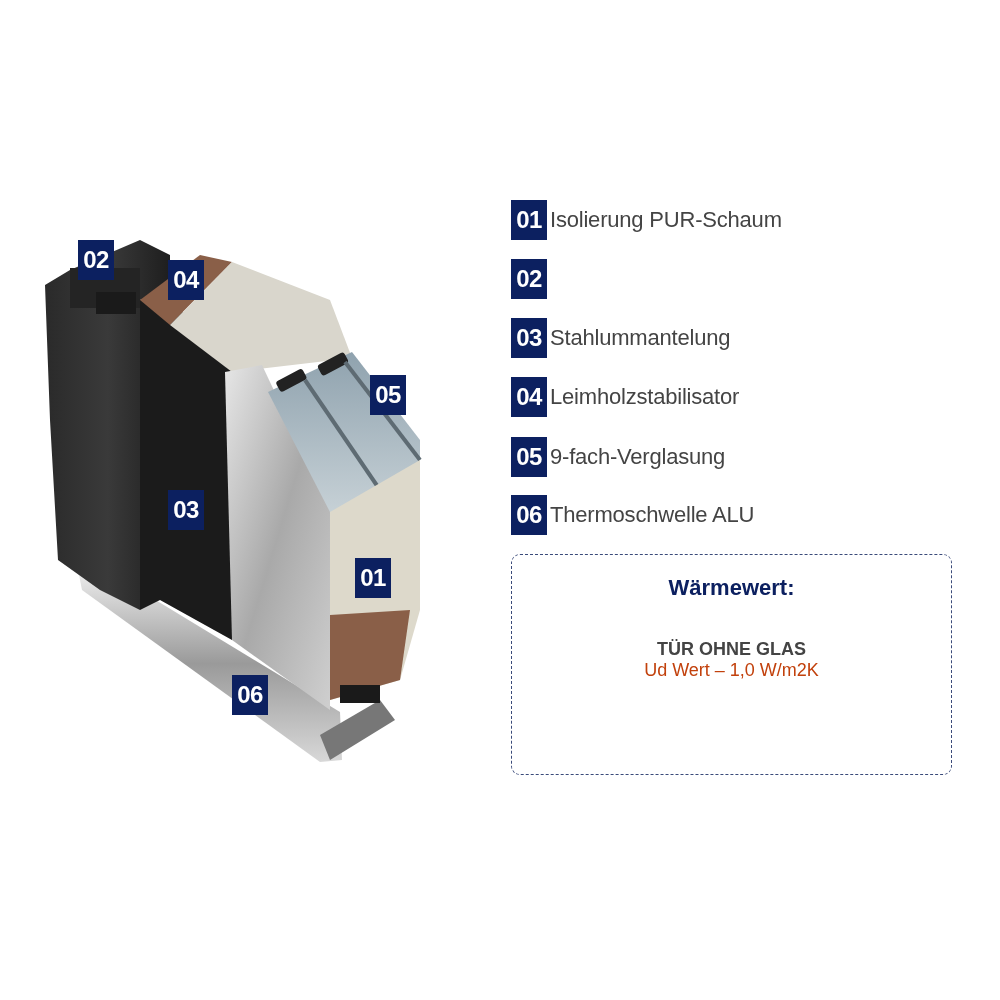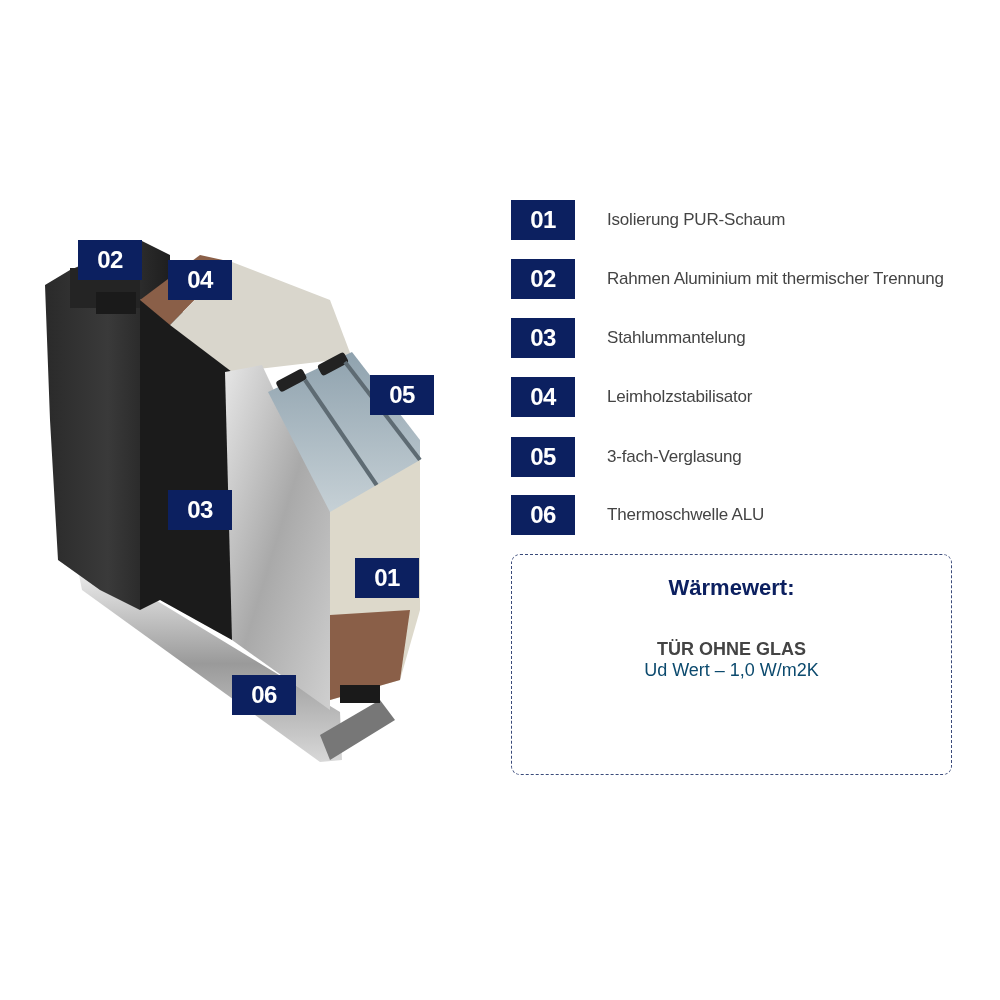--- a/index.html
+++ b/index.html
@@ -1,33 +1,33 @@
 <!DOCTYPE html>
 <html><head>
 <meta charset="utf-8">
 <style>
   html, body { margin: 0; padding: 0; background: #ffffff; }
   body { width: 1000px; height: 1000px; position: relative; overflow: hidden;
          font-family: "Liberation Sans", "DejaVu Sans", sans-serif; }
   .illustration { position: absolute; left: 0; top: 0; width: 500px; height: 1000px; }
   .illustration svg { position: absolute; left: 0; top: 0; }
-  .badge { position: absolute; width: 64px; height: 40px; background: #0c2060; color: #ffffff;
+  .badge { position: absolute; width: 36px; height: 40px; background: #0c2060; color: #ffffff;
            font-weight: bold; font-size: 24px; line-height: 40px; text-align: center;
            letter-spacing: -0.5px; font-family: "Liberation Sans", sans-serif; }
   .legend { position: absolute; left: 511px; top: 200px; width: 460px; }
   .legend-item { position: absolute; left: 0; height: 40px; display: flex; align-items: center; }
   .legend-item .num { position: static; }
-  .legend-item .label { margin-left: 32px; font-size: 17px; color: #444444;
+  .legend-item .label { margin-left: 3px; font-size: 22px; color: #444444;
                         font-family: "Liberation Sans", sans-serif; letter-spacing: -0.2px; }
   .info-box { position: absolute; left: 511px; top: 554px; width: 441px; height: 221px;
               border: 1.5px dashed #3a4a7a; border-radius: 9px; box-sizing: border-box;
               text-align: center; }
   .info-title { margin-top: 20px; font-size: 22px; font-weight: bold; color: #0c2060; }
   .info-heading { font-size: 18px; font-weight: bold; color: #444444; margin-top: 0; }
-  .info-value { font-size: 18px; color: #0c4a6e; }
+  .info-value { font-size: 18px; color: #c2410c; }
   .grp1 { margin-top: 38px; }
   .grp2 { margin-top: 24px; }
 </style>
 </head>
 <body>
 
 <div class="illustration">
   <svg width="500" height="800" viewBox="0 0 500 800">
     <defs>
       <linearGradient id="steel" x1="0" y1="0" x2="1" y2="1">
@@ -84,33 +84,32 @@
   <div class="badge" style="left:232px;top:675px">06</div>
 </div>
 
 <div class="legend">
   <div class="legend-item" style="top:0px">
     <div class="badge num">01</div>
     <span class="label">Isolierung PUR-Schaum</span>
   </div>
   <div class="legend-item" style="top:59px">
     <div class="badge num">02</div>
-    <span class="label">Rahmen Aluminium mit thermischer Trennung</span>
   </div>
   <div class="legend-item" style="top:118px">
     <div class="badge num">03</div>
     <span class="label">Stahlummantelung</span>
   </div>
   <div class="legend-item" style="top:177px">
     <div class="badge num">04</div>
     <span class="label">Leimholzstabilisator</span>
   </div>
   <div class="legend-item" style="top:237px">
     <div class="badge num">05</div>
-    <span class="label">3-fach-Verglasung</span>
+    <span class="label">9-fach-Verglasung</span>
   </div>
   <div class="legend-item" style="top:295px">
     <div class="badge num">06</div>
     <span class="label">Thermoschwelle ALU</span>
   </div>
 </div>
 
 <div class="info-box">
   <div class="info-title">Wärmewert:</div>
   <div class="grp1">

